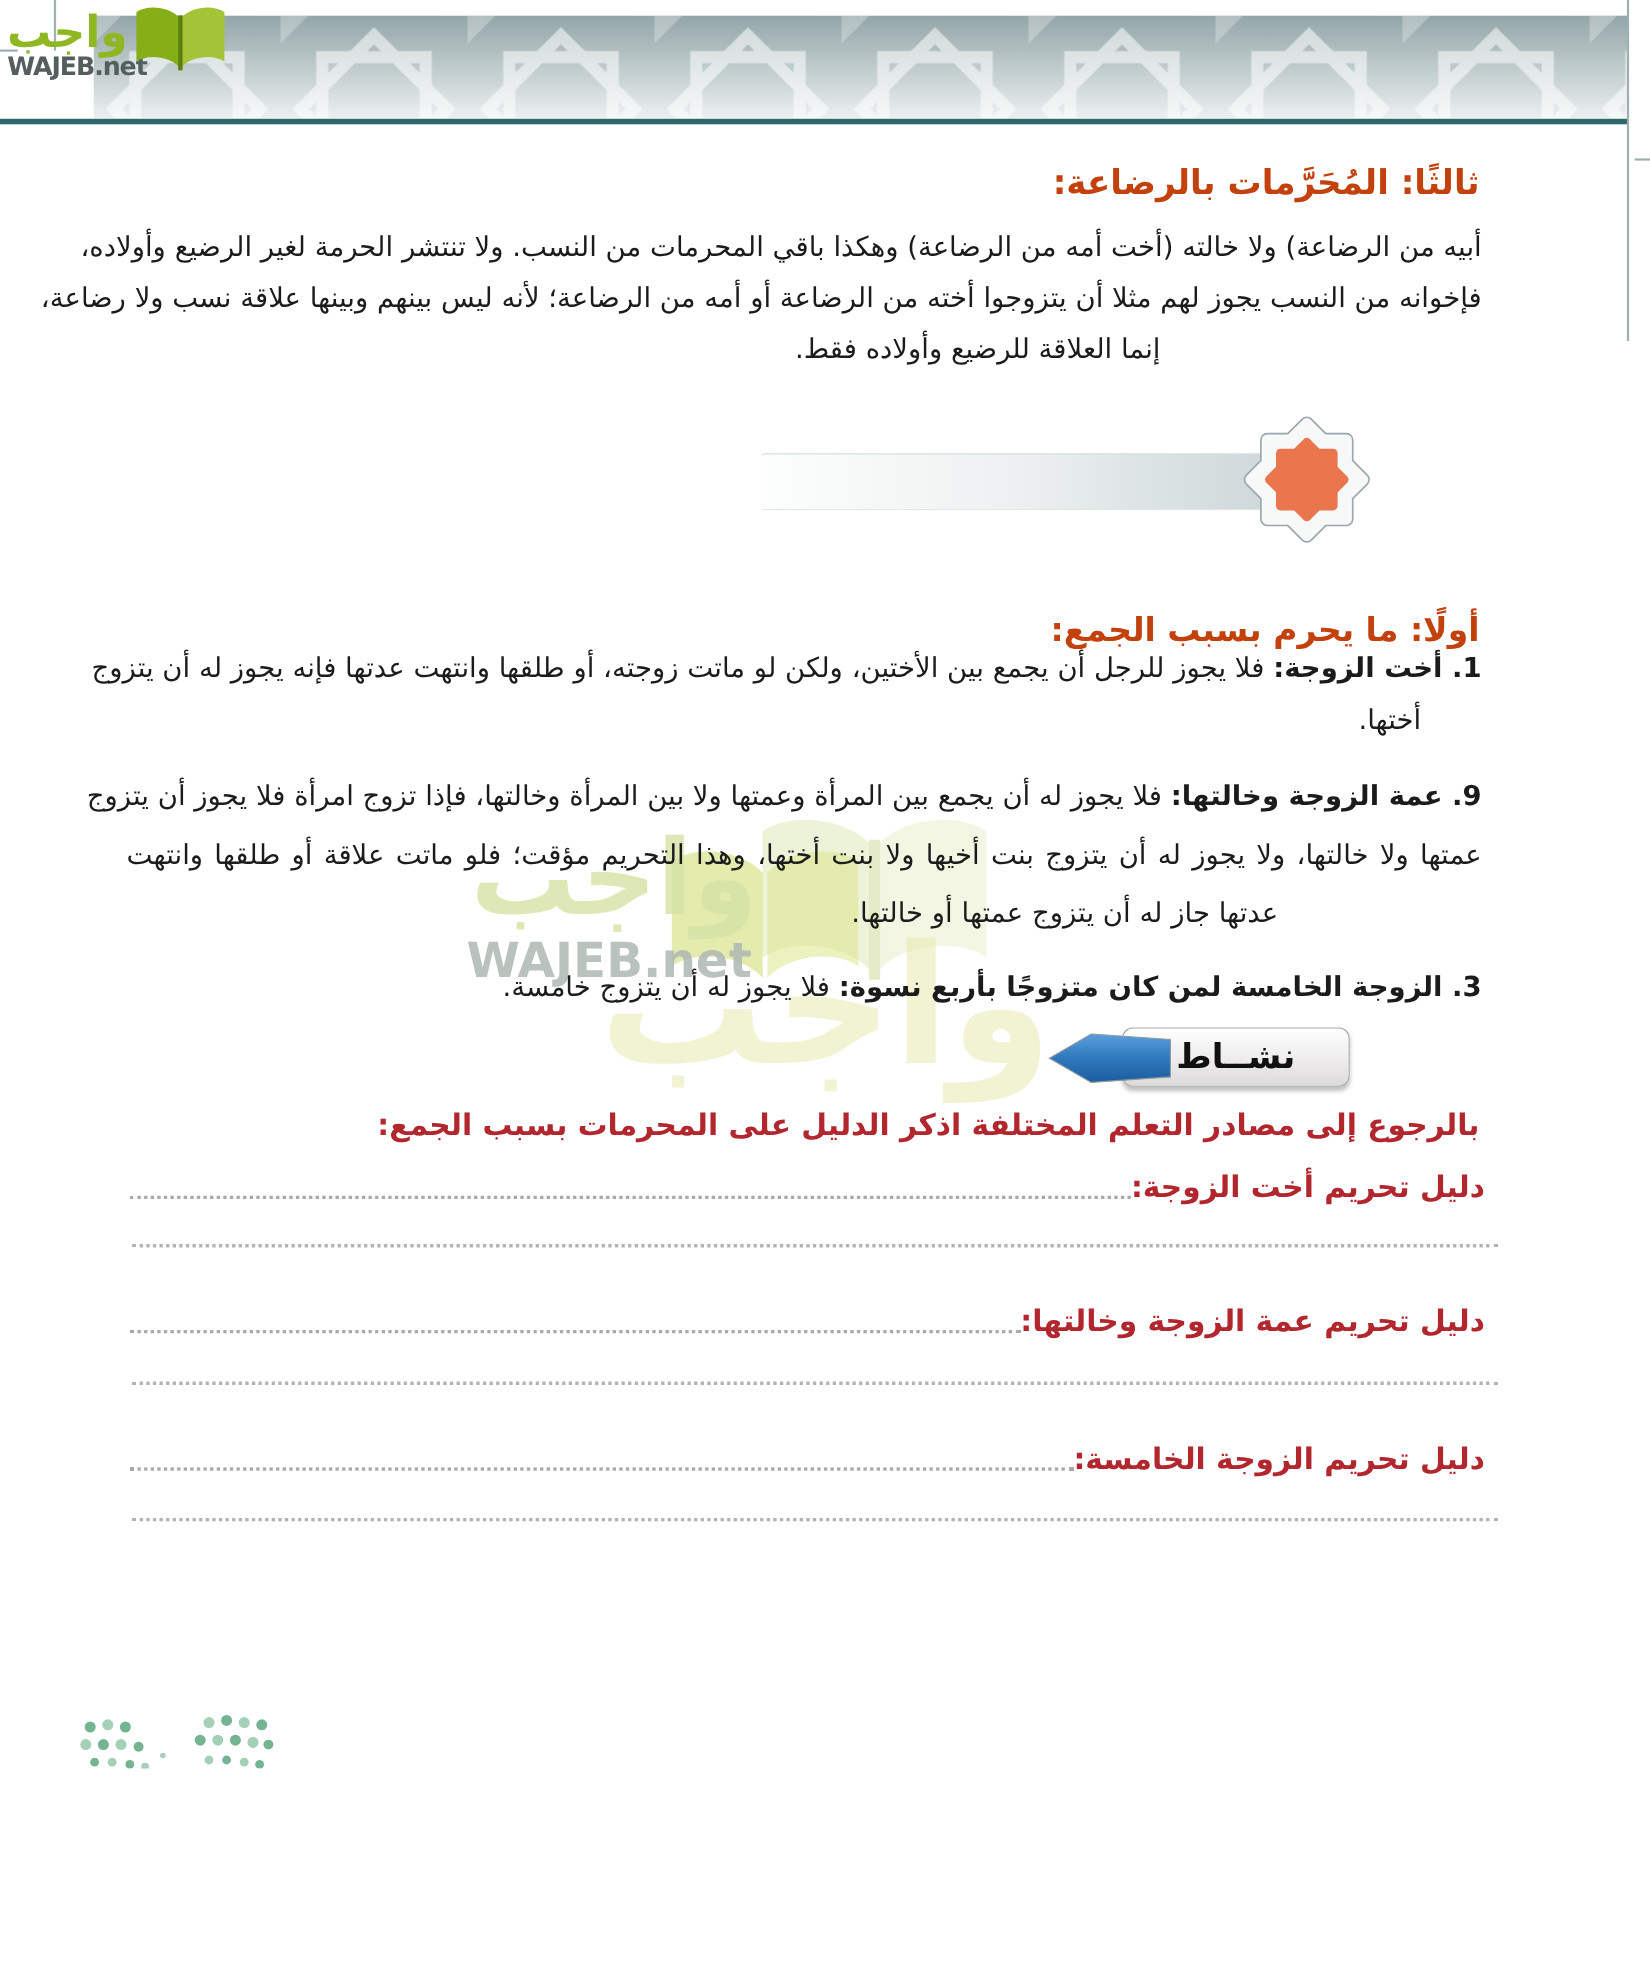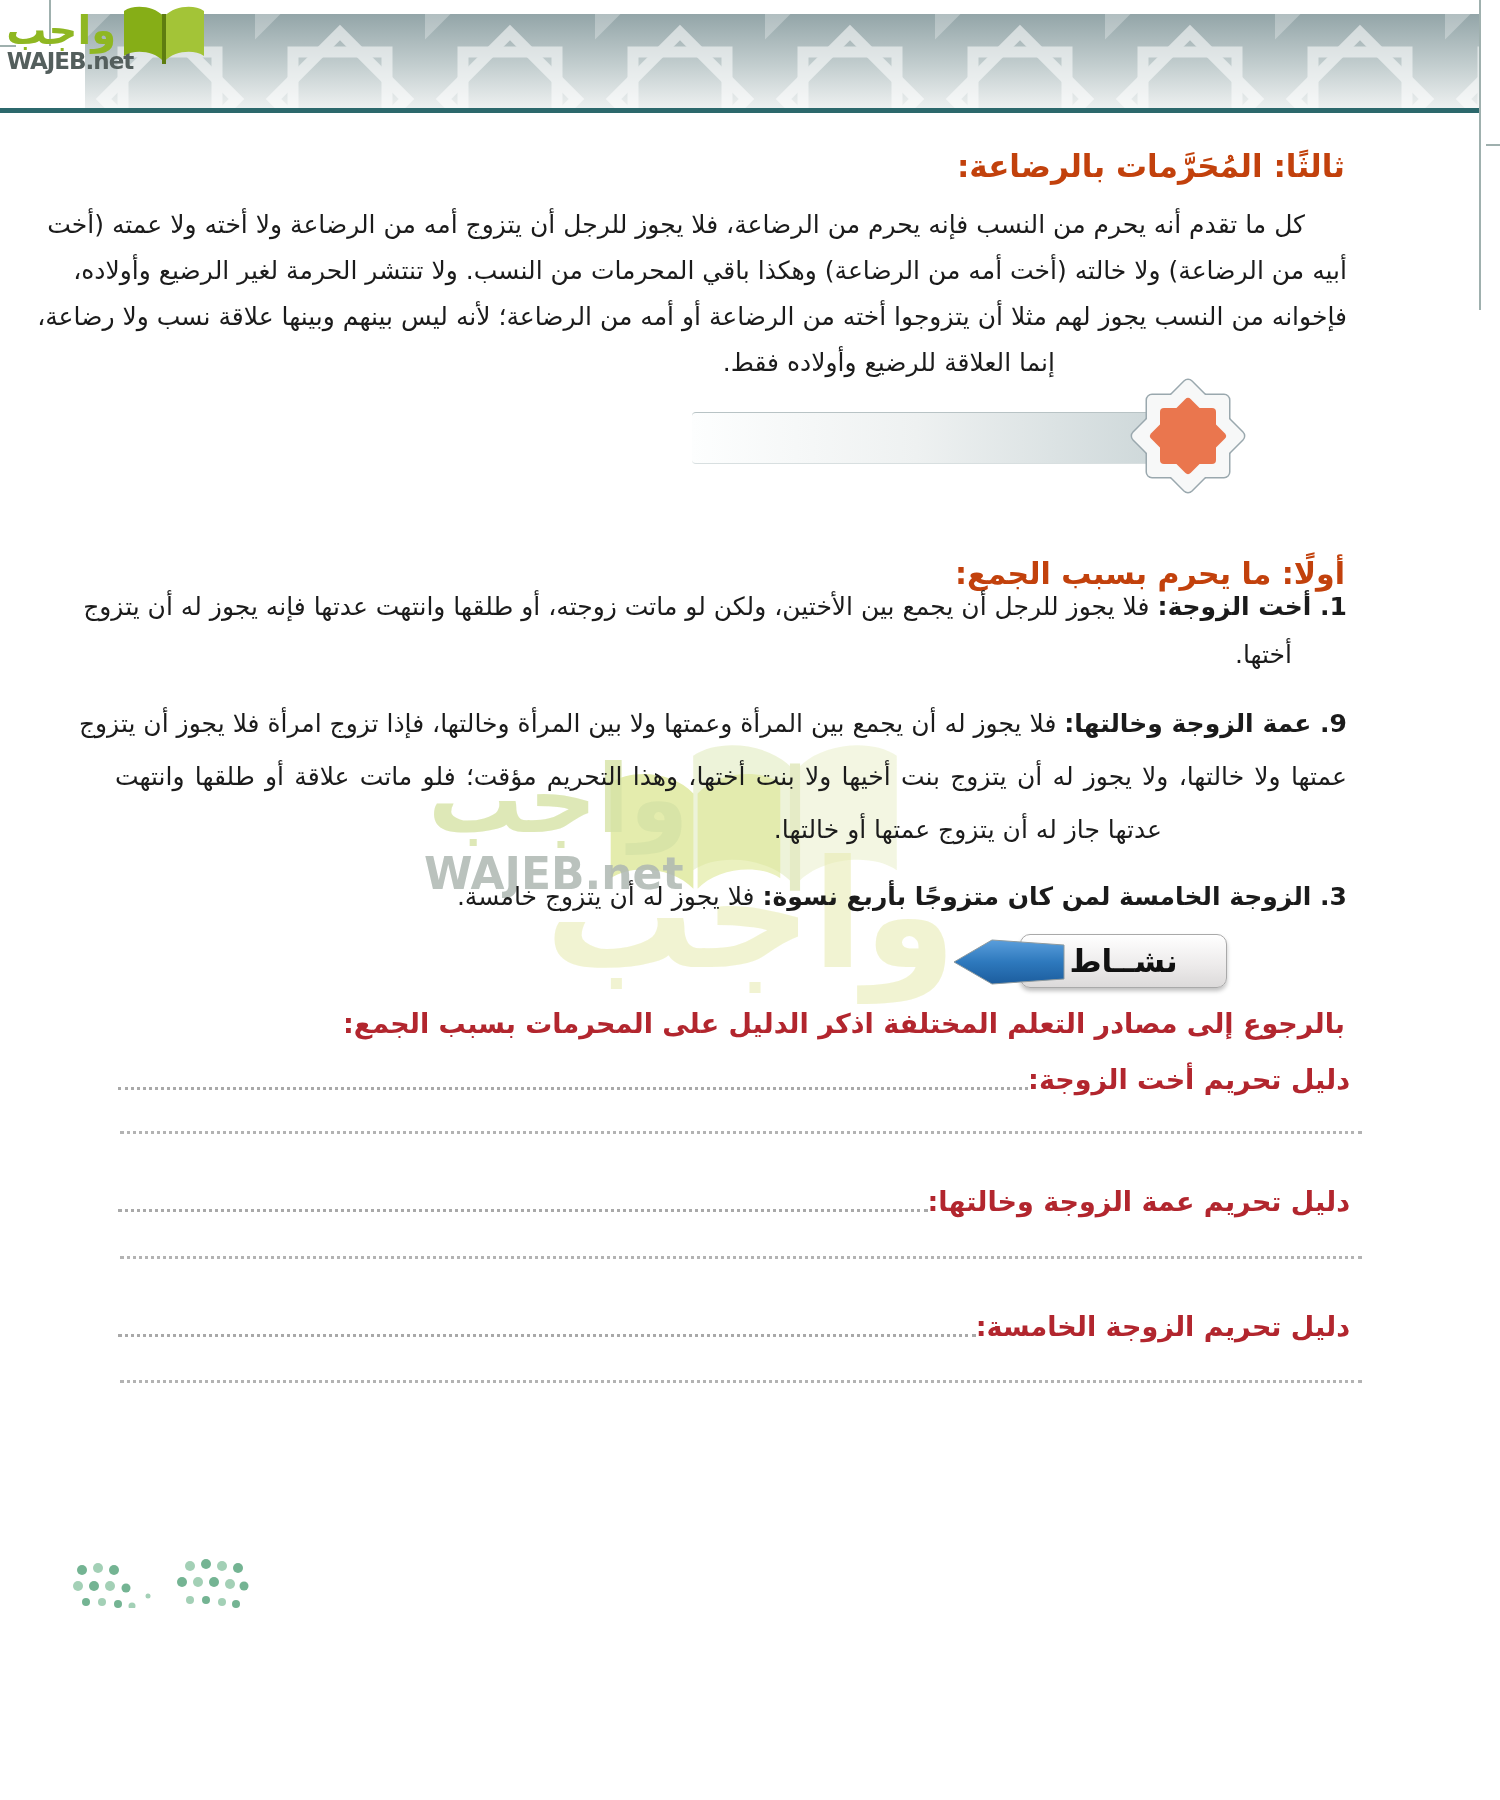--- a/index.html
+++ b/index.html
@@ -111,21 +111,20 @@
     <svg class="logo-book" width="92" height="66" viewBox="0 0 92 66">
       <path d="M45 12 C36 2 16 0 6 7 L6 52 C16 45 36 47 45 57 Z" fill="#86ae17"></path>
       <path d="M47 12 C56 2 76 0 86 7 L86 52 C76 45 56 47 47 57 Z" fill="#a3c437"></path>
       <rect x="44" y="10" width="4" height="50" fill="#5e7d10"></rect>
     </svg>
   </div>
 
   <div class="h-blue" style="top:146px;">ثالثًا: المُحَرَّمات بالرضاعة:</div>
 
   <div class="tblock" style="top:202px;">
-    <div class="line stretch" style="padding-right:42px;">كل ما تقدم أنه يحرم من النسب فإنه يحرم من الرضاعة، فلا يجوز للرجل أن يتزوج أمه من الرضاعة ولا أخته ولا عمته (أخت</div>
     <div class="line stretch">أبيه من الرضاعة) ولا خالته (أخت أمه من الرضاعة) وهكذا باقي المحرمات من النسب. ولا تنتشر الحرمة لغير الرضيع وأولاده،</div>
     <div class="line stretch">فإخوانه من النسب يجوز لهم مثلا أن يتزوجوا أخته من الرضاعة أو أمه من الرضاعة؛ لأنه ليس بينهم وبينها علاقة نسب ولا رضاعة،</div>
     <div class="line" style="text-align:right;padding-right:292px;">إنما العلاقة للرضيع وأولاده فقط.</div>
   </div>
 
   <div class="sec-strip"></div>
   <svg class="sec-star" width="124" height="124" viewBox="-62 -62 124 124">
     <g stroke="#9aa8ae" stroke-width="3" fill="#f7f8f8">
       <rect x="-41" y="-41" width="82" height="82" rx="5"></rect>
       <rect x="-41" y="-41" width="82" height="82" rx="5" transform="rotate(45)"></rect>

